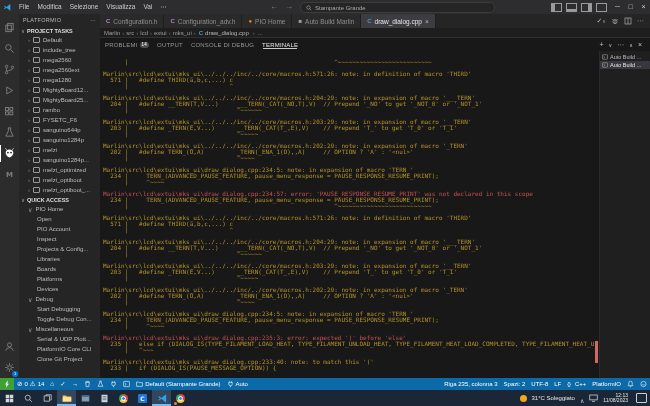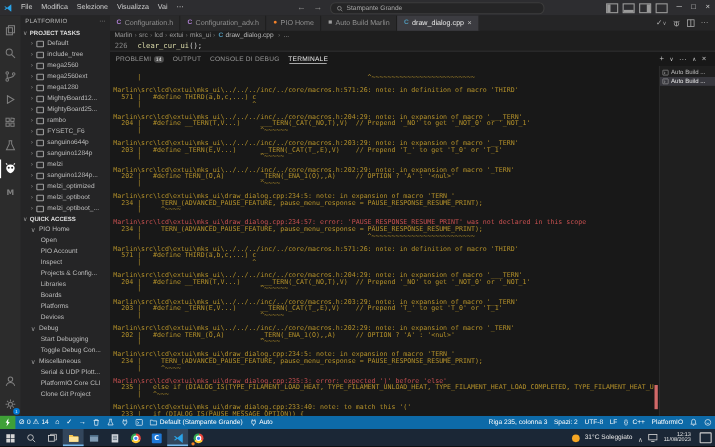--- a/index.html
+++ b/index.html
@@ -429,25 +429,20 @@
             <span class="crumb">extui</span>
             <span class="crumb">mks_ui</span>
           </span>
         <span class="crumb-file">
           <span class="tic ic-cpp"></span>
           <span>draw_dialog.cpp</span>
         </span>
         <span>...</span>
       </div>
 
-      <div class="codeline">
-        <span class="ln">226</span>
-        <span class="fn">clear_cur_ui</span>
-          <span class="pn">();</span>
-      </div>
 
       <div class="panel">
         <div class="panel-header">
           <span class="ptab">
             <span>PROBLEMI</span>
             <span class="pbadge">14</span>
           </span>
           <span class="ptab">OUTPUT</span>
           <span class="ptab">CONSOLE DI DEBUG</span>
           <span class="ptab active">TERMINALE</span>

